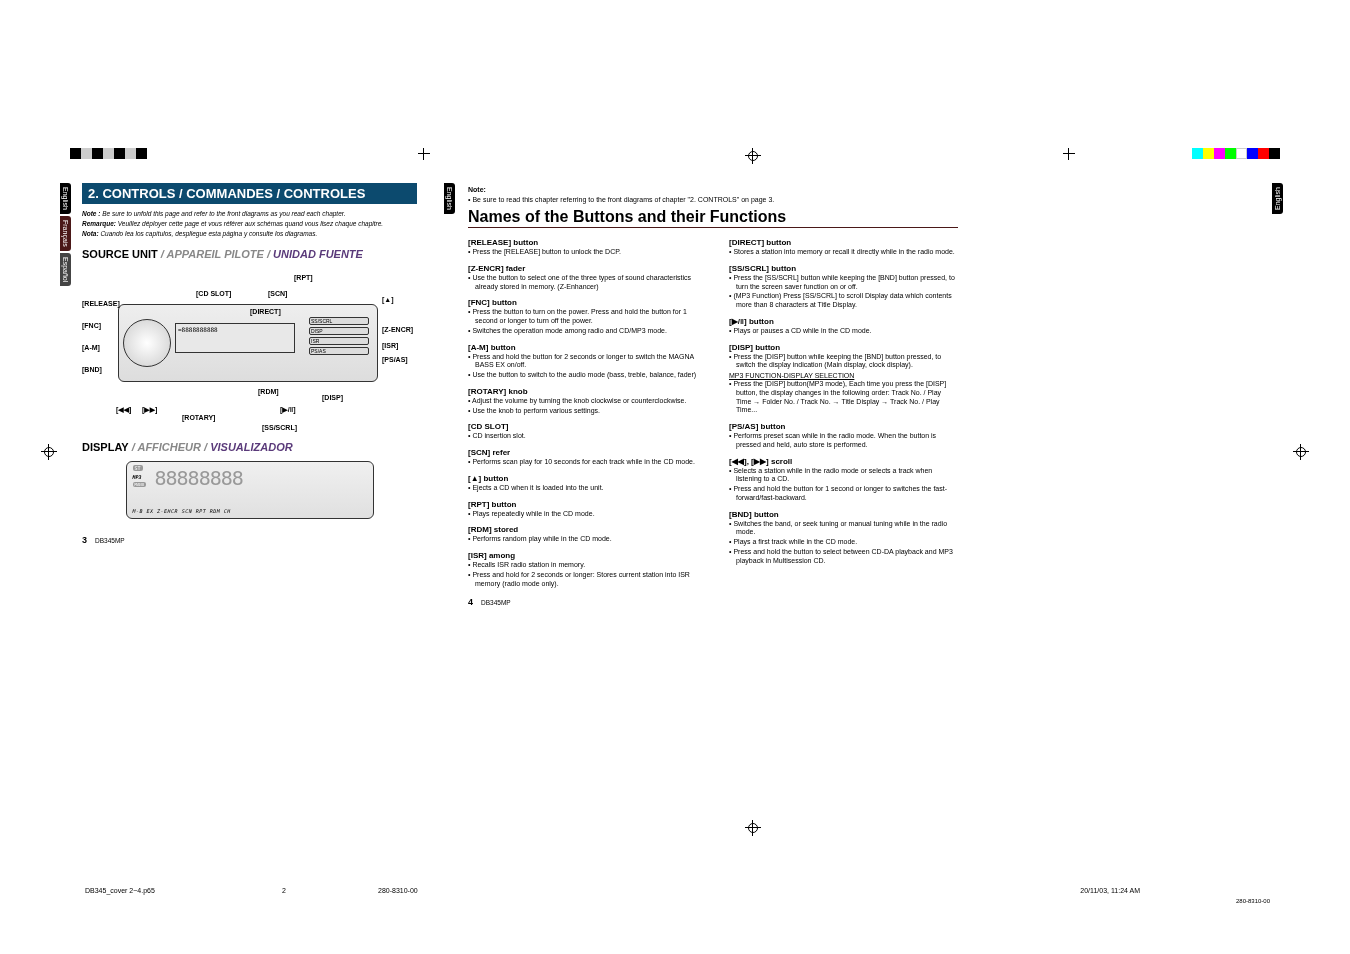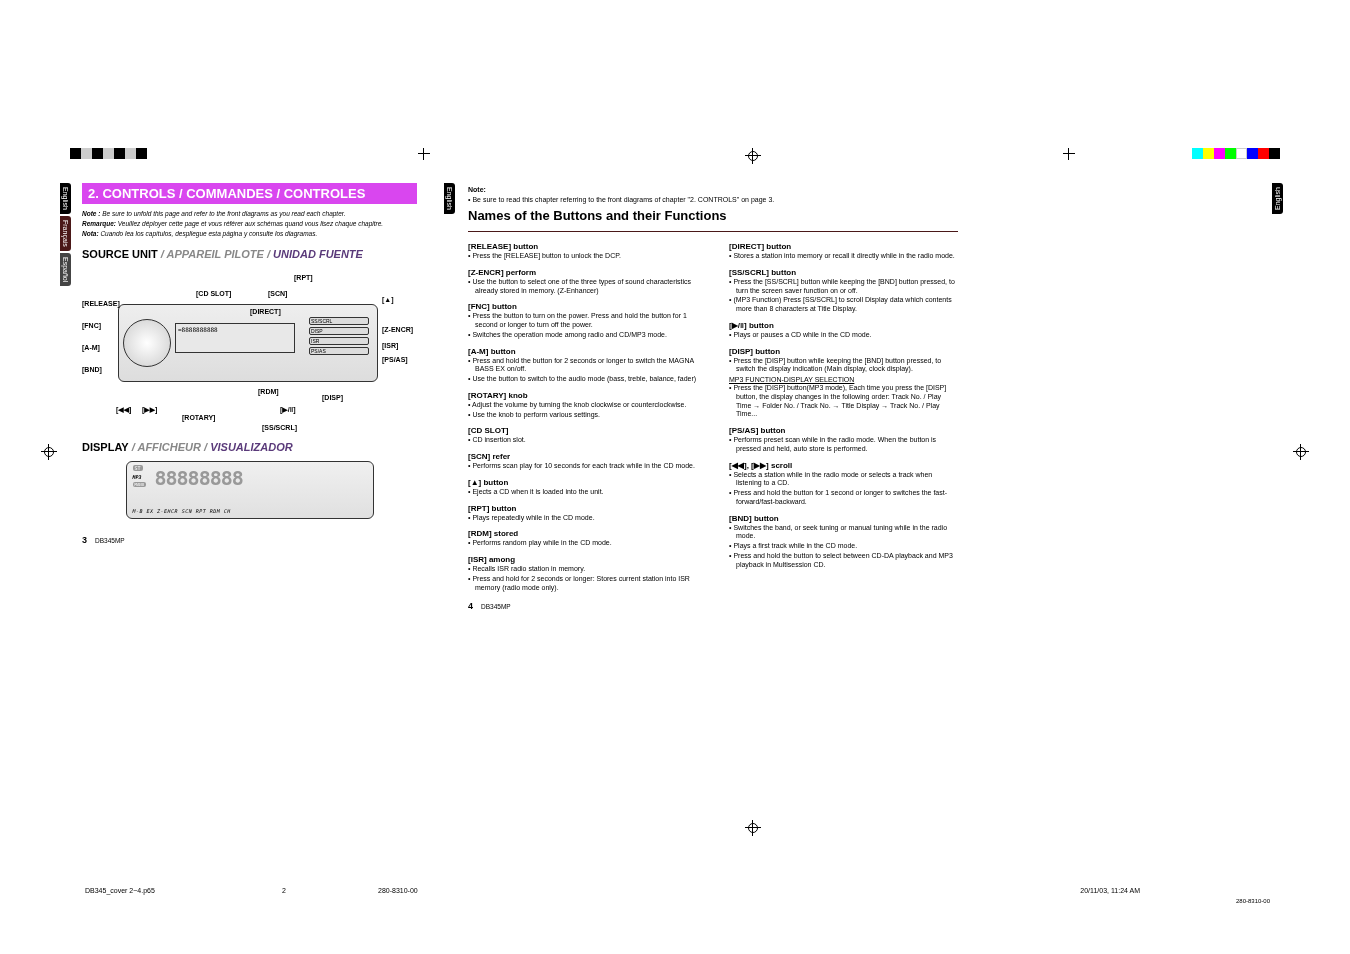--- a/index.html
+++ b/index.html
@@ -23,44 +23,44 @@
 .reg-cross::after{width:1px;height:16px;left:7px}
 .reg-circ{position:absolute;width:10px;height:10px;border:1px solid #000;border-radius:50%;top:3px;left:3px}
 .rc1{top:148px;left:745px}.rc2{top:820px;left:745px}.rc3{top:444px;left:41px}.rc4{top:444px;right:41px}
 .lang-tabs{position:absolute;left:60px;top:183px;width:18px}
 .lang-tab{writing-mode:vertical-lr;background:#000;color:#fff;font-size:7px;padding:4px 2px;margin-bottom:2px;border-radius:0 3px 3px 0;text-align:center}
 .lang-tabs-r{position:absolute;right:60px;top:183px;width:18px}
 .lang-tab-r{writing-mode:vertical-lr;transform:rotate(180deg);background:#000;color:#fff;font-size:7px;padding:4px 2px;border-radius:3px 0 0 3px;text-align:center}
 .lang-tab-l2{position:absolute;left:444px;top:183px;width:18px}
 .page-left{position:absolute;left:82px;top:183px;width:335px}
 .page-right{position:absolute;left:468px;top:183px;width:490px}
-.h-band{background:#d946ef;color:#fff;padding:3px 6px;font-weight:bold;margin-bottom:5px}
+.h-band{background:#0c4a6e;color:#fff;padding:3px 6px;font-weight:bold;margin-bottom:5px}
 .h2-band{font-size:13px}
 .h3-band{font-size:14px;background:#4a1818}
 .note-it{font-style:italic;font-size:6.5px;line-height:1.4;margin-bottom:1px}
 .note-bold{font-weight:bold}
 .purple{color:#5a3a7a;font-style:italic;font-weight:bold;font-size:11px;margin:10px 0 6px}
 .purple .g1{color:#000;font-style:normal}
 .purple .g2{color:#888;font-style:italic}
 .diagram{border:none;width:100%;height:165px;position:relative;margin:4px 0}
 .diagram-inner{position:absolute;top:38px;left:36px;width:260px;height:78px;border:1px solid #333;border-radius:6px;background:linear-gradient(#eee,#ddd)}
 .knob{position:absolute;left:4px;top:14px;width:48px;height:48px;border:1px solid #333;border-radius:50%;background:radial-gradient(#fff,#ccc)}
 .screen{position:absolute;left:56px;top:18px;width:120px;height:30px;border:1px solid #333;background:#e8e8e8;font-size:6px;padding:2px}
 .btns{position:absolute;right:8px;top:10px;width:60px}
 .btns div{border:1px solid #333;height:8px;margin:2px 0;font-size:5px;padding:0 1px;background:#ddd;border-radius:2px}
 .lcd{width:248px;height:58px;border:1px solid #333;border-radius:6px;margin:8px auto;background:linear-gradient(#f0f0f0,#e0e0e0);position:relative;font-family:monospace}
-.lcd-seg{position:absolute;top:4px;left:28px;font-size:20px;letter-spacing:-1px;color:#999;font-weight:bold}
+.lcd-seg{position:absolute;top:4px;left:28px;font-size:20px;letter-spacing:-1px;color:#999;font-weight:normal}
 .lcd-row{position:absolute;bottom:4px;left:6px;font-size:5px;letter-spacing:.5px;font-style:italic}
 .label{position:absolute;font-size:7px;font-weight:bold}
 .cols{display:flex;gap:32px}
 .col{flex:1}
 .bhdr{font-weight:bold;font-size:8px;margin-top:7px}
 .bullet{font-size:7px;line-height:1.25;padding-left:7px;text-indent:-7px;margin:1px 0}
 .bullet::before{content:"• ";}
-.sect-title{font-size:13px;font-weight:bold;margin:5px 0 3px;border-bottom:1px solid #4a1818;padding-bottom:8px;color:#000}
+.sect-title{font-size:16px;font-weight:bold;margin:5px 0 3px;border-bottom:1px solid #4a1818;padding-bottom:1px;color:#000}
 .note-small{font-size:7px;margin:3px 0}
 .pgnum{position:absolute;bottom:-18px;font-size:9px;font-weight:bold}
 .pgmodel{font-size:6.5px;font-weight:normal;margin-left:8px}
 .footer{position:absolute;bottom:60px;font-size:7px}
 .footer-l{left:85px}
 .footer-r{right:210px}
 .footer-c{left:378px}
 .footer-c2{right:80px;bottom:50px;font-size:6px}
 </style>
 </head>
@@ -167,21 +167,21 @@
 
 <div class="page-right">
   <p class="note-small"><b>Note:</b></p>
   <p class="note-small">• Be sure to read this chapter referring to the front diagrams of chapter "2. CONTROLS" on page 3.</p>
   <div class="sect-title">Names of the Buttons and their Functions</div>
 
   <div class="cols">
     <div class="col" id="col1">
         <div class="bhdr">[RELEASE] button</div>
         <p class="bullet">Press the [RELEASE] button to unlock the DCP.</p>
-        <div class="bhdr">[Z-ENCR] perform</div>
+        <div class="bhdr">[Z-ENCR] fader</div>
         <p class="bullet">Use the button to select one of the three types of sound characteristics already stored in memory. (Z-Enhancer)</p>
         <div class="bhdr">[FNC] button</div>
         <p class="bullet">Press the button to turn on the power. Press and hold the button for 1 second or longer to turn off the power.</p>
         <p class="bullet">Switches the operation mode among radio and CD/MP3 mode.</p>
         <div class="bhdr">[A-M] button</div>
         <p class="bullet">Press and hold the button for 2 seconds or longer to switch the MAGNA BASS EX on/off.</p>
         <p class="bullet">Use the button to switch to the audio mode (bass, treble, balance, fader)</p>
         <div class="bhdr">[ROTARY] knob</div>
         <p class="bullet">Adjust the volume by turning the knob clockwise or counterclockwise.</p>
         <p class="bullet">Use the knob to perform various settings.</p>

